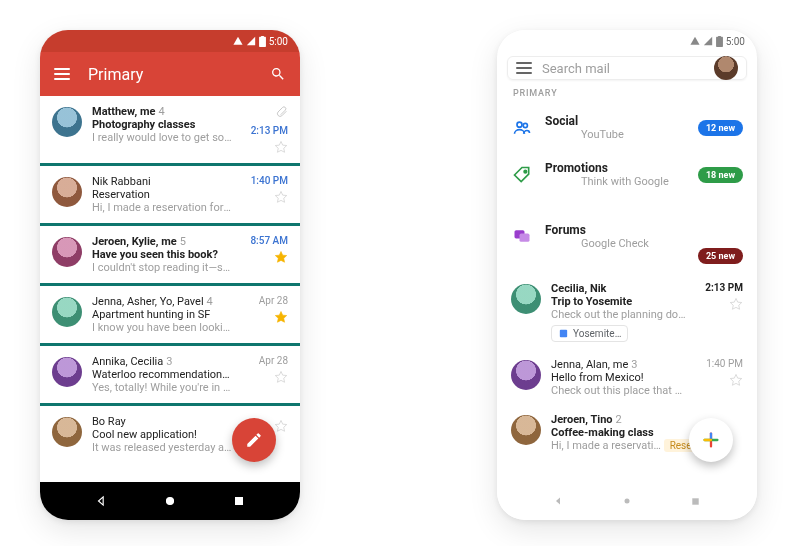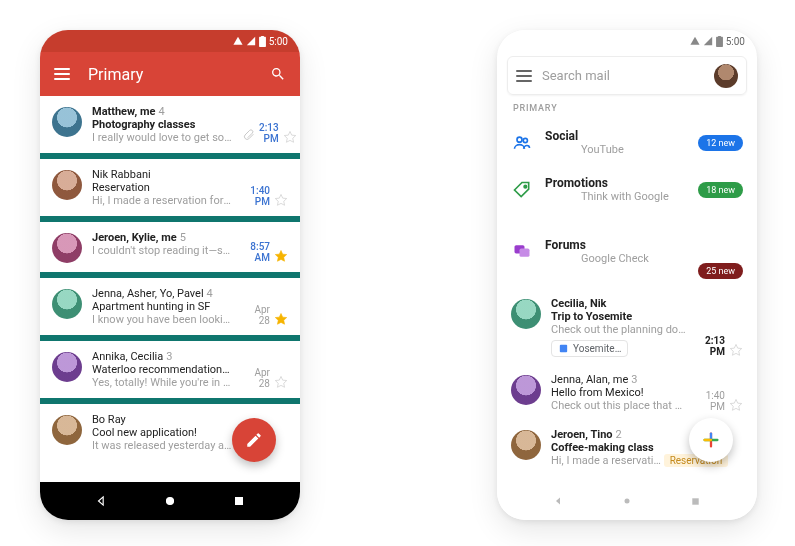--- a/index.html
+++ b/index.html
@@ -43,39 +43,39 @@
   .appbar-red .menu { width:16px; margin-right:18px; display:flex; flex-direction:column; gap:3px; }
   .appbar-red .menu span{ height:2px; background:#fff; border-radius:1px; }
   .appbar-red .title { flex:1; font-weight:400; }
   .appbar-red svg.search { width:16px; height:16px; fill:#fff; }
 
   
   .list { overflow:hidden; }
   .row {
     display:flex;
     padding:9px 12px 9px 12px;
-    border-bottom:6px solid #0f766e;
+    border-bottom:3px solid #0f766e;
     font-size:11px;
     gap:10px;
     position:relative;
   }
   .row:last-child { border-bottom:none; }
   .avatar {
     width:30px; height:30px; border-radius:50%;
     flex:0 0 30px;
     background:#ccc center/cover no-repeat;
     margin-top:2px;
   }
   .row .body { flex:1; min-width:0; }
   .sender { color:#222; font-weight:400; white-space:nowrap; overflow:hidden; text-overflow:ellipsis; }
   .sender.bold { font-weight:700; }
   .subject { color:#222; font-weight:400; white-space:nowrap; overflow:hidden; text-overflow:ellipsis; }
   .subject.bold { font-weight:700; }
   .snippet { color:#9e9e9e; white-space:nowrap; overflow:hidden; text-overflow:ellipsis; }
-  .meta { width:46px; text-align:right; display:flex; flex-direction:row; align-items:flex-end; gap:4px;}
+  .meta { width:46px; text-align:right; display:flex; flex-direction:column; align-items:flex-end; gap:4px;}
   .date { font-size:10px; color:#9e9e9e; }
   .date.blue { color:#3b73d1; font-weight:500; }
   .star { width:14px; height:14px; }
   .star svg { width:14px; height:14px; }
   .star-off svg { fill:none; stroke:#cfcfcf; stroke-width:1.3; }
   .star-on svg { fill:#f6b400; stroke:#f6b400; }
   .paperclip svg { width:13px; height:13px; stroke:#bdbdbd; fill:none; stroke-width:1.5;}
   .count { color:#9e9e9e; font-weight:400; margin-left:3px; }
 
   
@@ -96,21 +96,21 @@
   }
   .nav.black { background:#000; }
   .nav.light { background:#fff; }
   .nav .nav-icon{ width:14px; height:14px; display:flex; align-items:center; justify-content:center;}
   .nav.black svg, .nav.black .nav-icon span { fill:#fff; color:#fff; border-color:#fff; }
   .nav.light .nav-icon { opacity:.4; }
 
   
   .searchbar {
     margin:4px 10px 8px;
-    height:39px;
+    height:24px;
     border:1px solid #ededed;
     border-radius:6px;
     display:flex;
     align-items:center;
     padding:0 8px;
     gap:10px;
     box-shadow:0 1px 2px rgba(0,0,0,.05);
   }
   .searchbar .menu { width:16px; display:flex; flex-direction:column; gap:3px; }
   .searchbar .menu span{ height:2px; background:#666; border-radius:1px; }
@@ -127,21 +127,21 @@
 
   .catrow {
     display:flex; align-items:center; gap:12px;
     padding:10px 14px;
   }
   .catrow .caticon{ width:22px; height:22px; display:flex; align-items:center; justify-content:center; }
   .catrow .cattext{ flex:1; }
   .catrow .catname{ font-size:12px; font-weight:700; color:#222; }
   .catrow .catsub { font-size:11px; color:#9e9e9e;margin-left:36px; }
   .badge {
-    font-size:9px; color:#fff; padding:3px 8px; border-radius:10px; font-weight:400;
+    font-size:9px; color:#fff; padding:3px 8px; border-radius:10px; font-weight:700;
   }
   .badge.blue  { background:#1c74e8; }
   .badge.green { background:#2e9c48; }
   .badge.purple{ background:#7f1d1d;margin-top:40px; }
 
   .chip {
     display:inline-flex; align-items:center; gap:4px;
     border:1px solid #e4e4e4; border-radius:4px;
     padding:2px 6px; font-size:10px; color:#5f6368; margin-top:4px;
   }
@@ -242,20 +242,21 @@
         <span class="date blue">1:40 PM</span>
         <span class="star star-off"><svg>
               <use href="#sym-star"></use>
             </svg></span>
       </div>
     </div>
     <div class="row">
       <div class="avatar" style="background:radial-gradient(circle at 50% 35%, hsl(330 45% 72%) 0 40%, hsl(330 40% 40%) 41% 100%);"></div>
       <div class="body">
         <div class="sender bold">Jeroen, Kylie, me<span class="count">5</span></div>
+        <div class="subject bold">Have you seen this book?</div>
         <div class="snippet">I couldn't stop reading it—so goo…</div>
       </div>
       <div class="meta">
 
         <span class="date blue">8:57 AM</span>
         <span class="star star-on"><svg>
               <use href="#sym-star"></use>
             </svg></span>
       </div>
     </div>

